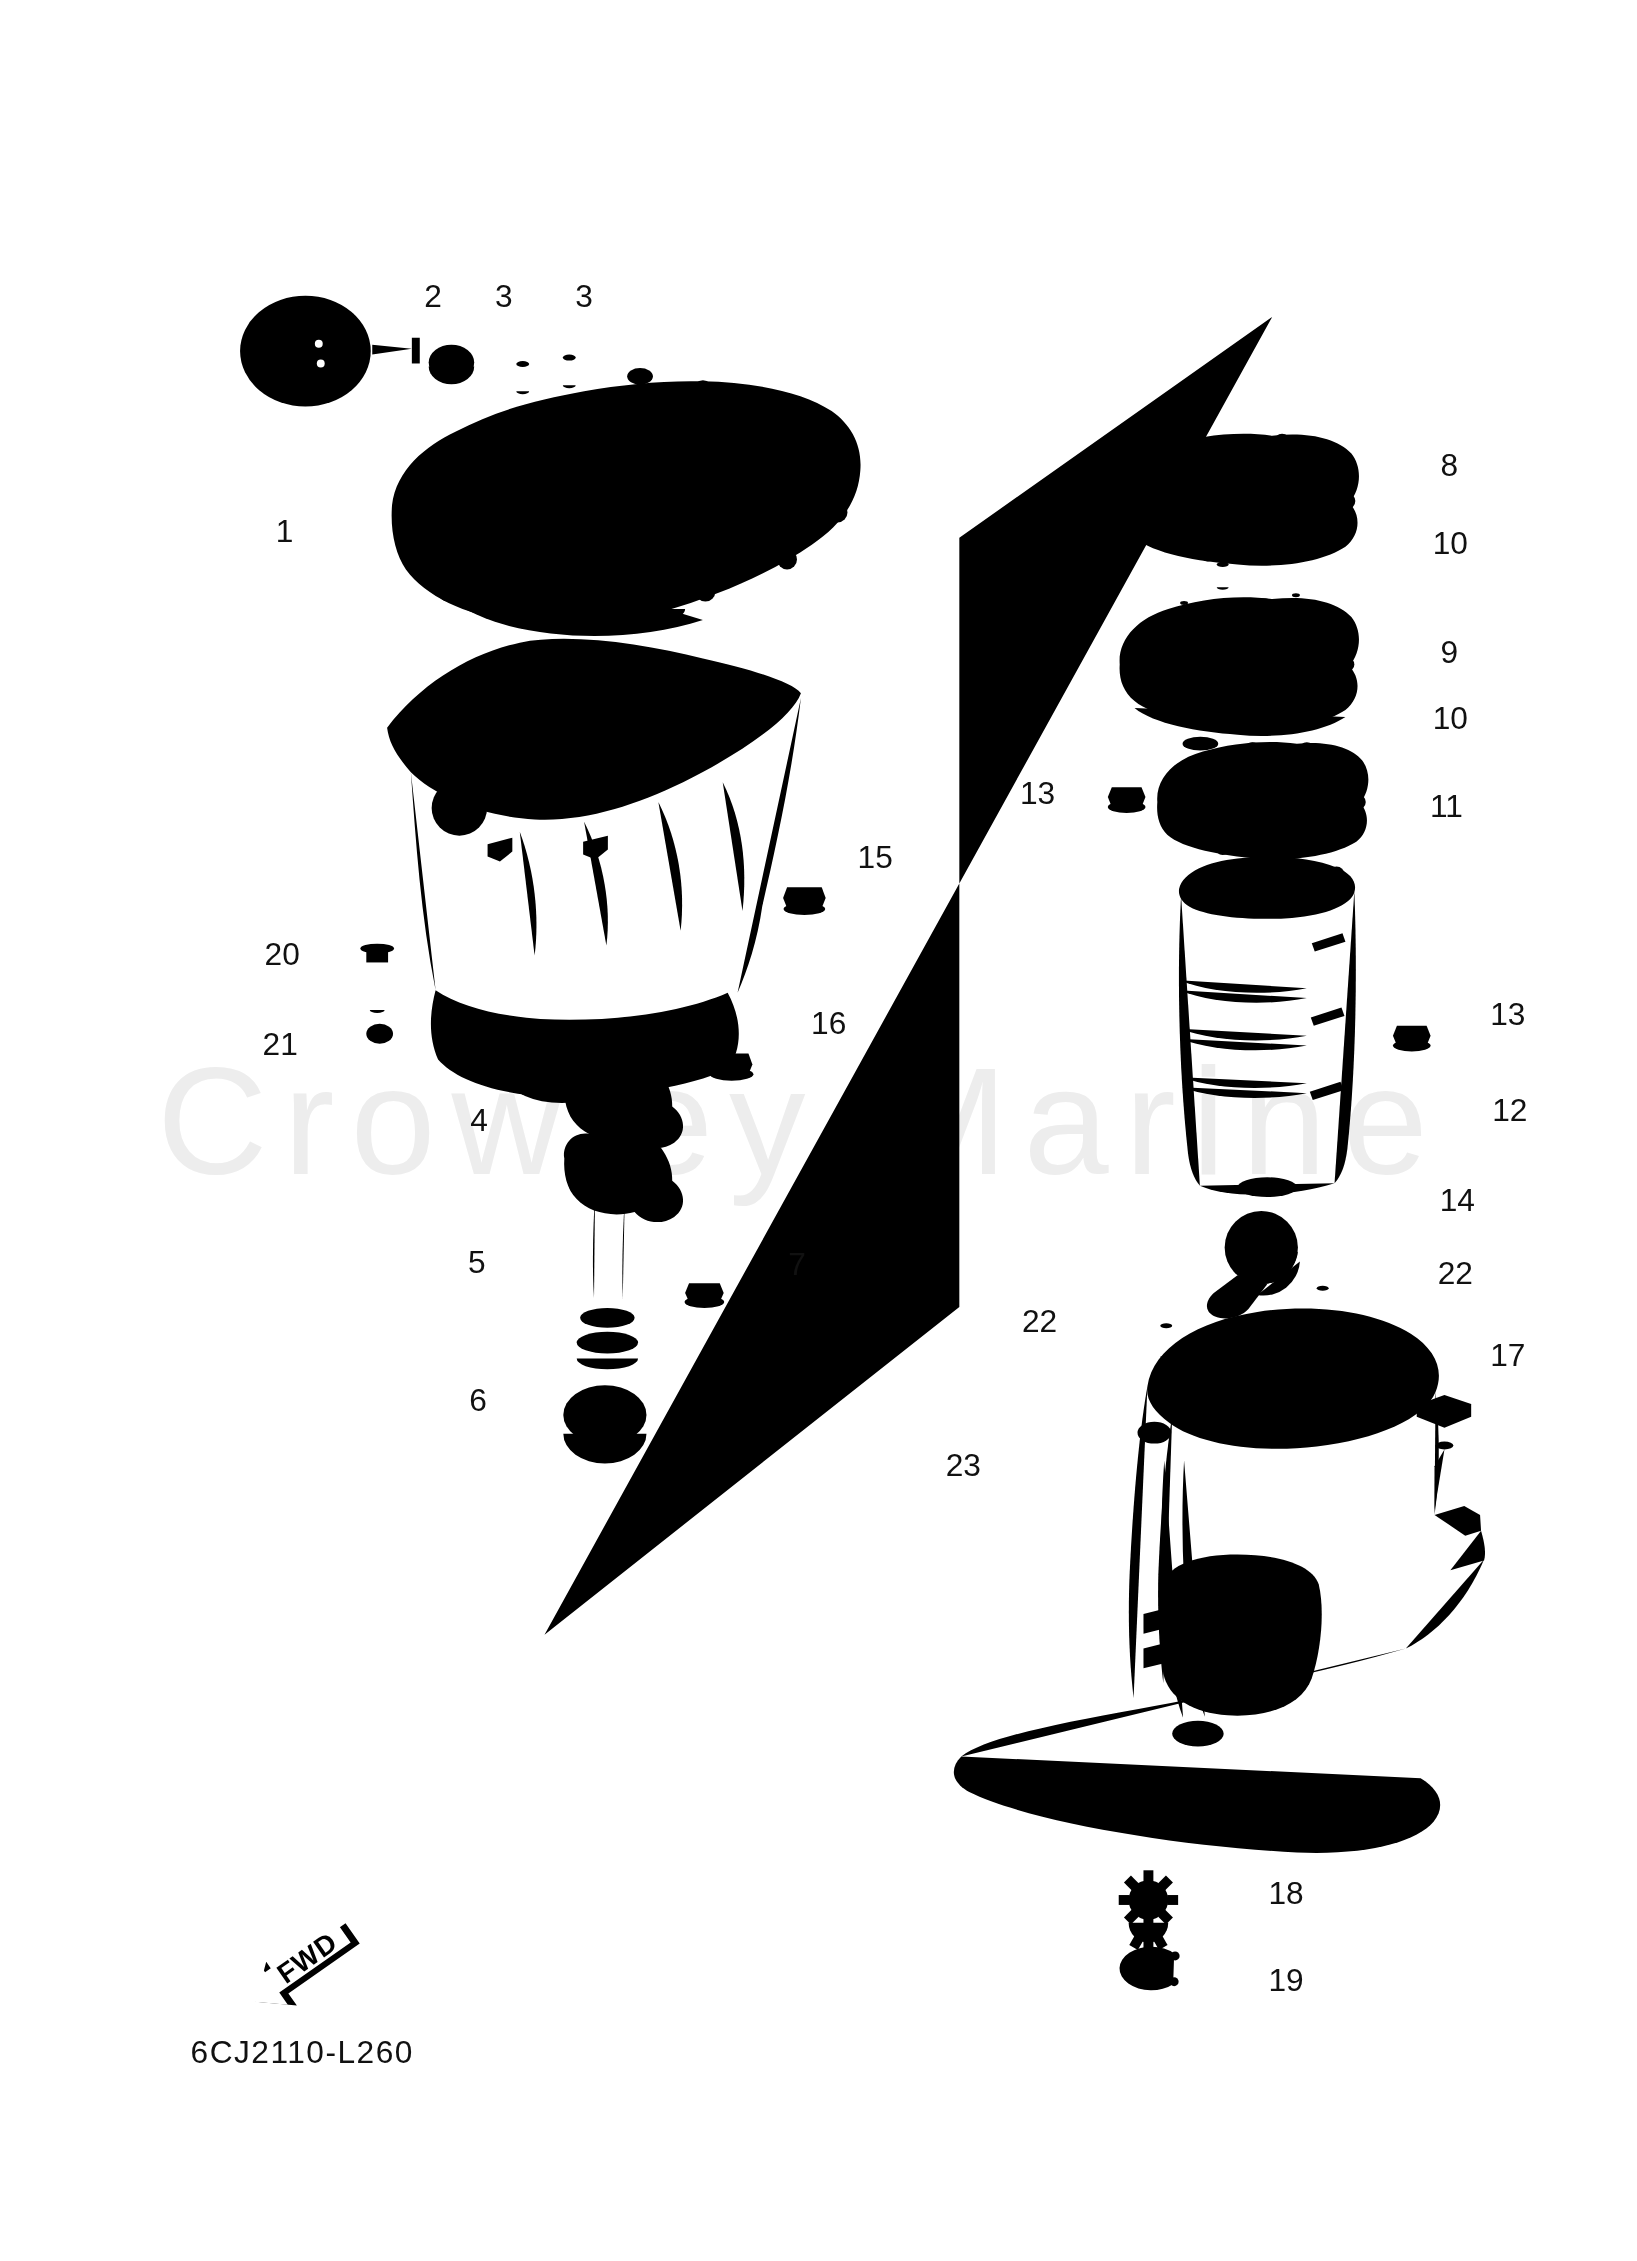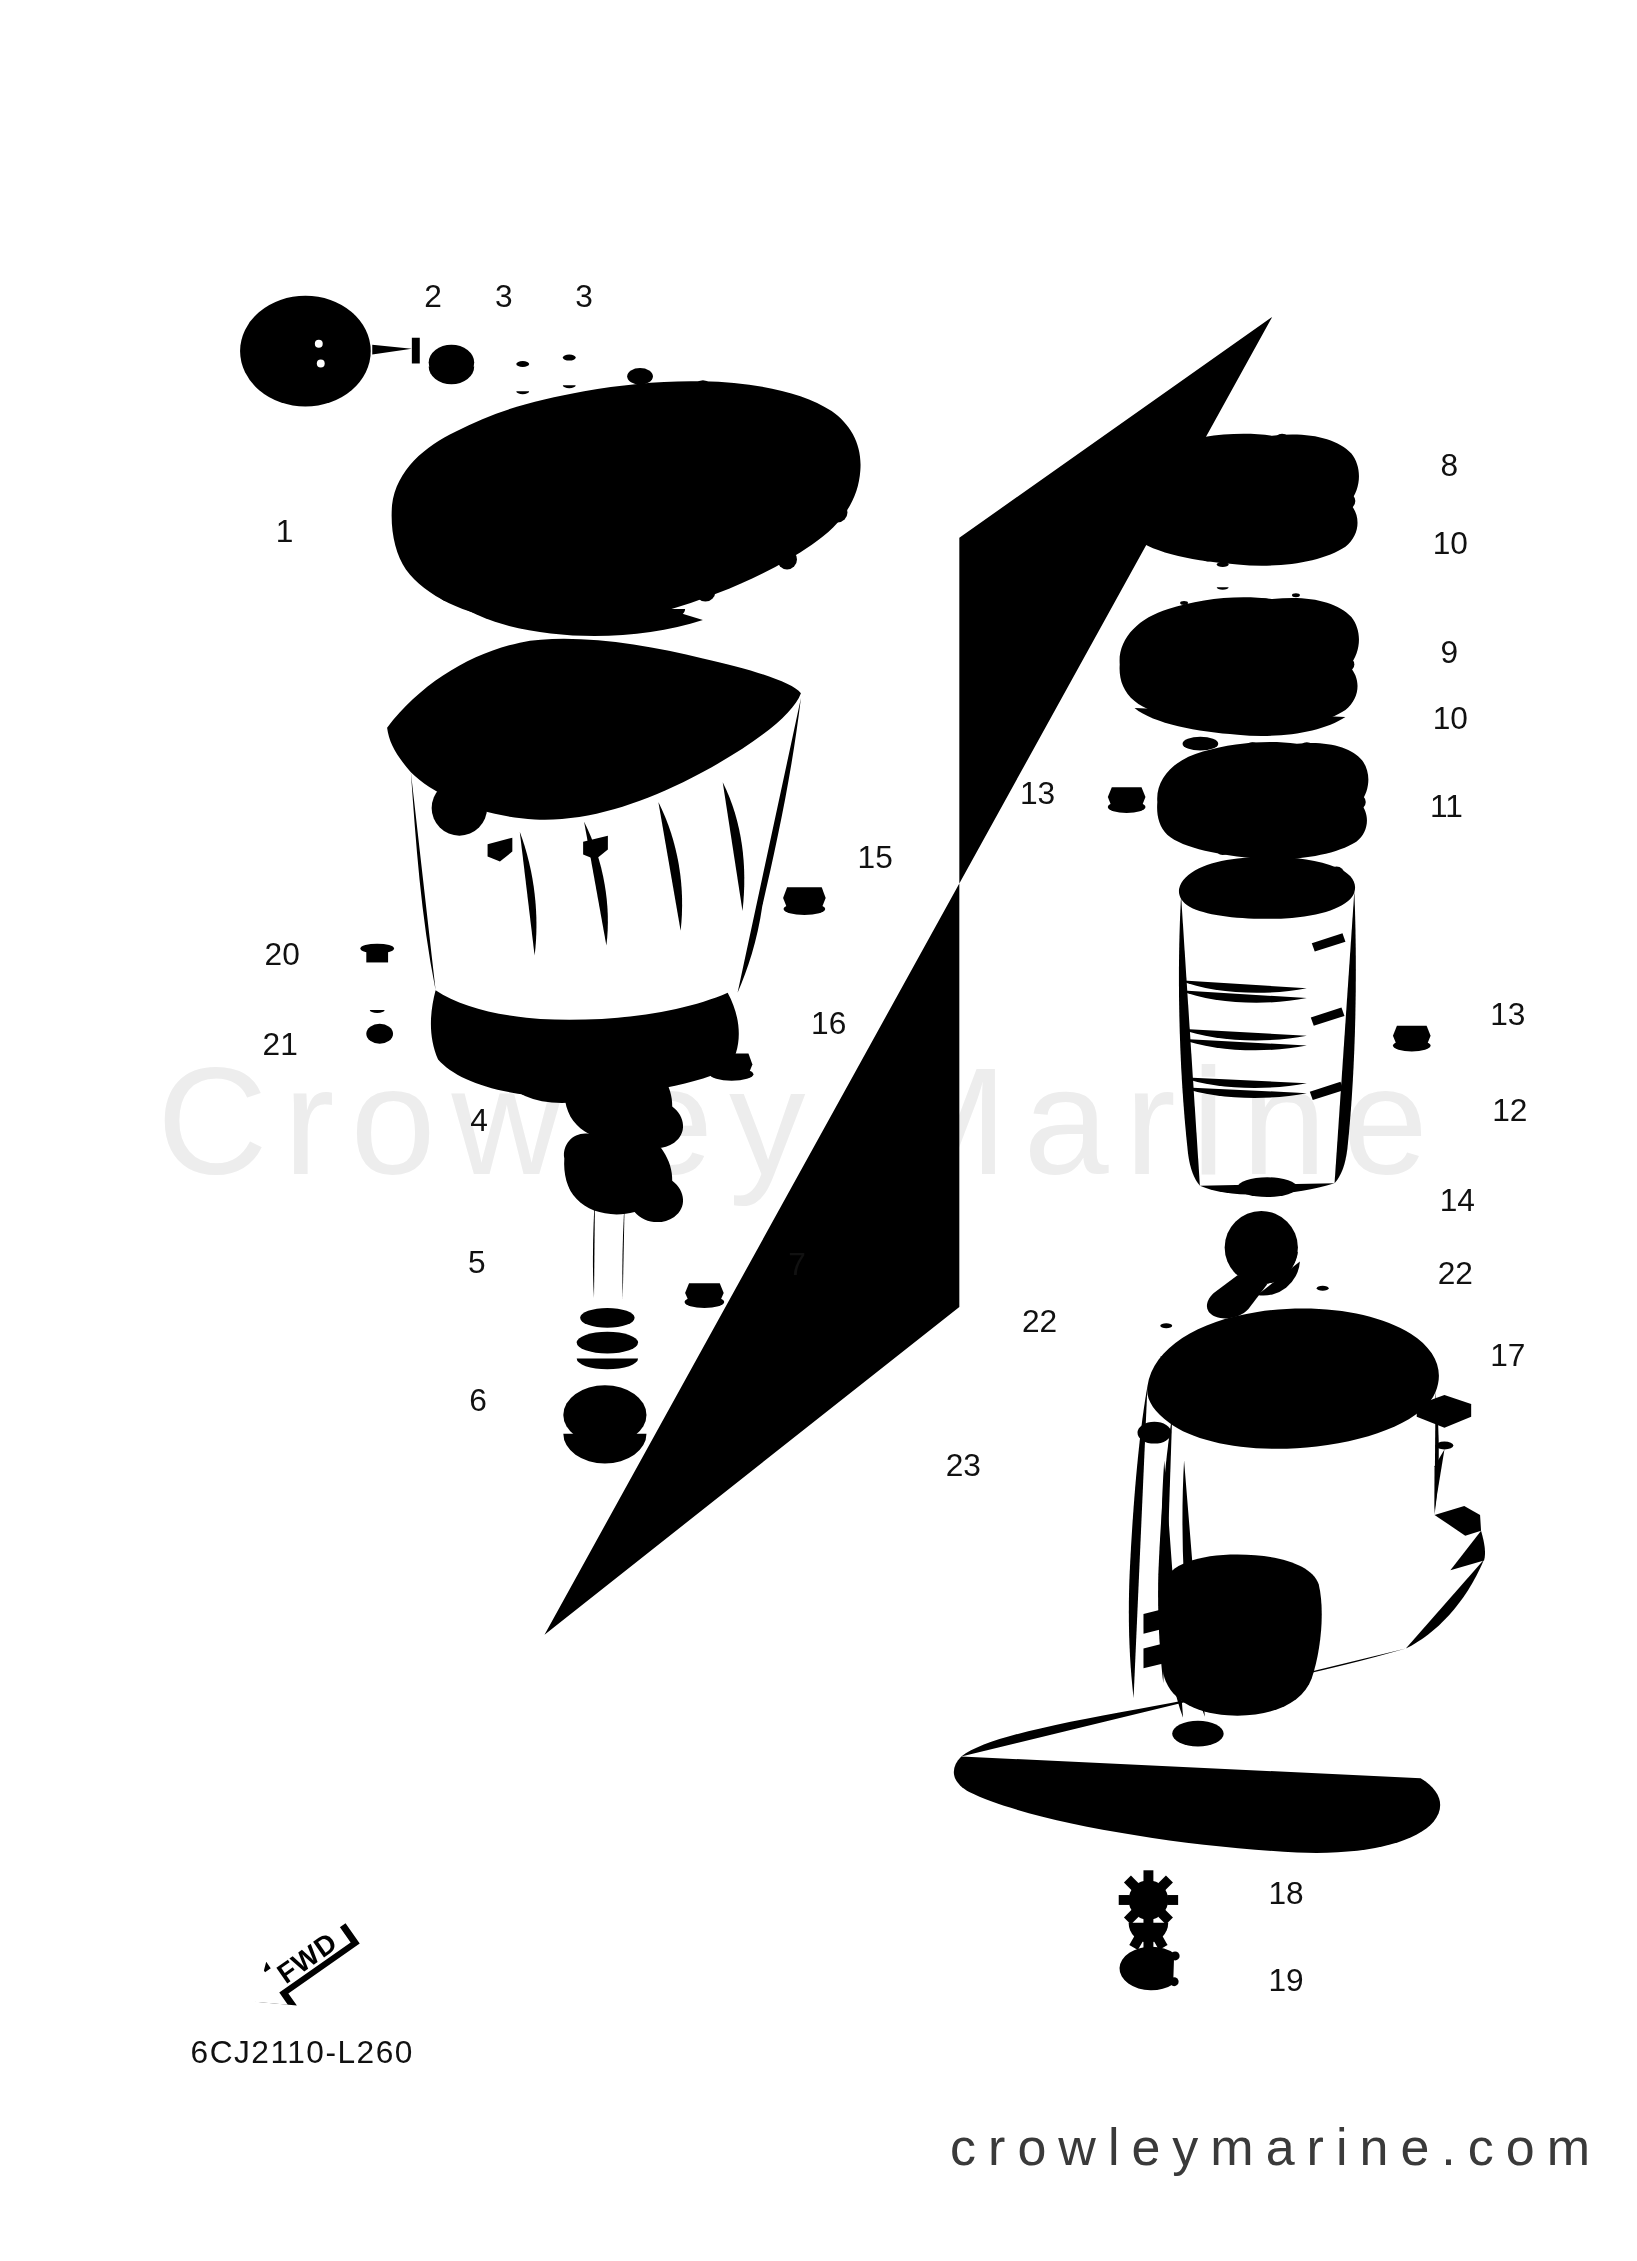--- a/index.html
+++ b/index.html
@@ -540,15 +540,14 @@
       <text class="lbl" x="570" y="1950">20</text>
       <text class="lbl" x="566" y="2130">21</text>
       <text class="lbl" x="2940" y="2594">22</text>
       <text class="lbl" x="2100" y="2690">22</text>
       <text class="lbl" x="1946" y="2982">23</text>
     </g>
 
     <text class="code" x="385" y="4168">6CJ2110-L260</text>
   </svg>
 
-  <div class="footer">crowleymarine.com</div>
 </div>
 
 
 </body></html>

